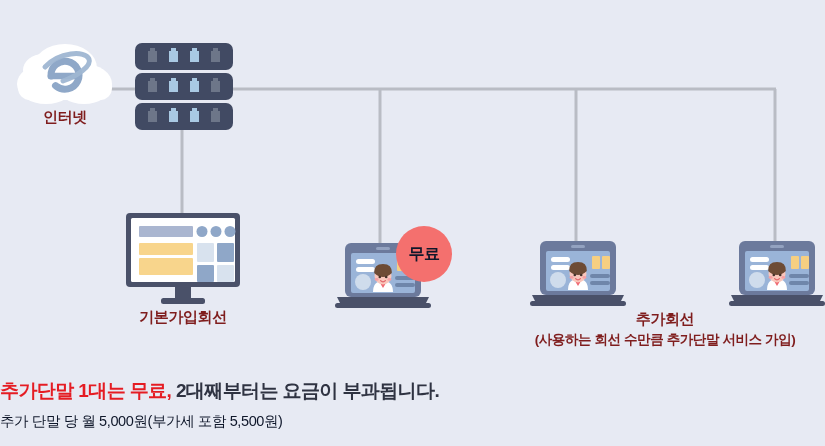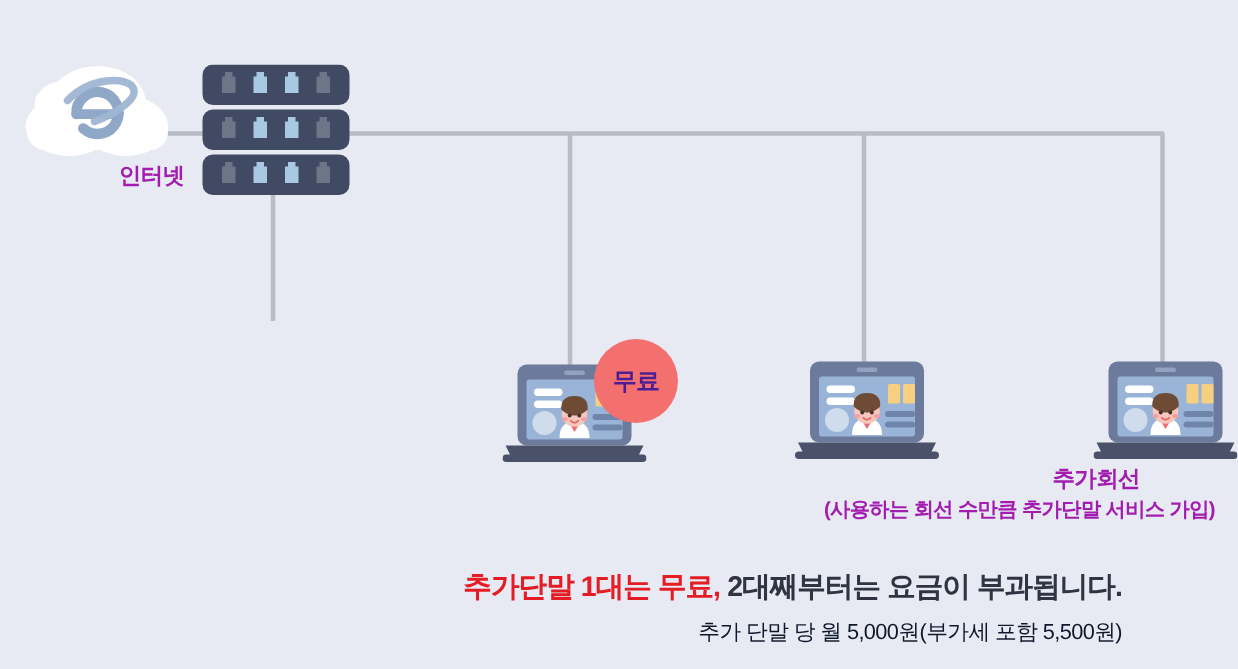--- a/index.html
+++ b/index.html
@@ -18,22 +18,22 @@
   #stage {
     position: relative;
     width: 825px;
     height: 446px;
   }
   .node {
     position: absolute;
   }
   .label {
     position: absolute;
-    text-align: right;
-    color: #a21caf;
+    text-align: center;
+    color: #7f1d1d;
     font-size: 15px;
     font-weight: 700;
     letter-spacing: -0.4px;
     white-space: nowrap;
   }
   .label.sub {
     font-size: 13.5px;
     font-weight: 700;
   }
   svg.wires {
@@ -55,31 +55,31 @@
   
   .badge {
     position: absolute;
     width: 56px;
     height: 56px;
     border-radius: 50%;
     background: #f4706e;
     display: flex;
     align-items: center;
     justify-content: center;
-    color: #4c1d95;
+    color: #0f172a;
     font-size: 16px;
     font-weight: 700;
     letter-spacing: -0.5px;
   }
   
   .footer {
     position: absolute;
     left: 0;
     width: 748px;
-    text-align: right;
+    text-align: left;
   }
   .footer-main {
     top: 378px;
     font-size: 19px;
     font-weight: 700;
     color: #2f3342;
     letter-spacing: -0.6px;
   }
   .footer-main .hl { color: #e51c23; }
   .footer-sub {
@@ -156,20 +156,42 @@
         <g transform="translate(0,60)">
           <path d="M14 8 h9 v11 h-9 z M16 5 h5 v4 h-5 z" fill="#6d7689"></path>
           <path d="M35 8 h9 v11 h-9 z M37 5 h5 v4 h-5 z" fill="#a9c9e3"></path>
           <path d="M56 8 h9 v11 h-9 z M58 5 h5 v4 h-5 z" fill="#a9c9e3"></path>
           <path d="M77 8 h9 v11 h-9 z M79 5 h5 v4 h-5 z" fill="#6d7689"></path>
         </g>
       </g>
     </svg>
   </div>
 
+  <div class="node monitor-wrap">
+    <svg width="116" height="92" viewBox="0 0 116 92">
+
+      <rect x="1" y="1" width="114" height="74" rx="4" fill="#4a5169"></rect>
+      <rect x="6" y="6" width="104" height="64" rx="1.5" fill="#ffffff"></rect>
+
+      <rect x="50" y="75" width="16" height="13" fill="#4a5169"></rect>
+      <rect x="36" y="86" width="44" height="6" rx="2.5" fill="#4a5169"></rect>
+
+      <rect x="14" y="14" width="54" height="11" rx="1" fill="#aab6d0"></rect>
+      <circle cx="77" cy="19.5" r="5.5" fill="#8fa7c8"></circle>
+      <circle cx="91" cy="19.5" r="5.5" fill="#8fa7c8"></circle>
+      <circle cx="105" cy="19.5" r="5.5" fill="#8fa7c8"></circle>
+      <rect x="14" y="31" width="54" height="12" rx="1" fill="#f8d58c"></rect>
+      <rect x="14" y="46" width="54" height="17" rx="1" fill="#f8d58c"></rect>
+      <rect x="72" y="31" width="17" height="19" rx="1" fill="#d8e2ee"></rect>
+      <rect x="92" y="31" width="17" height="19" rx="1" fill="#8fa7c8"></rect>
+      <rect x="72" y="53" width="17" height="17" rx="1" fill="#8fa7c8"></rect>
+      <rect x="92" y="53" width="17" height="17" rx="1" fill="#d8e2ee"></rect>
+    </svg>
+    <div class="label" style="left:-40px; top:96px; width:196px;">기본가입회선</div>
+  </div>
 
   <div class="node laptop-wrap" style="left:335px; top:240px;">
     <svg width="96" height="72" viewBox="0 0 96 72">
 
       <rect x="10" y="3" width="76" height="54" rx="6" fill="#6c7a9c"></rect>
       <rect x="41" y="7" width="14" height="3" rx="1.5" fill="#93a2c0"></rect>
       <rect x="16" y="13" width="64" height="40" rx="2" fill="#9ab4d8"></rect>
 
       <path d="M2 57 h92 a0 0 0 0 1 0 0 l-4 8 h-84 z" fill="#4a5169"></path>
       <rect x="0" y="63" width="96" height="5" rx="2.5" fill="#4a5169"></rect>

